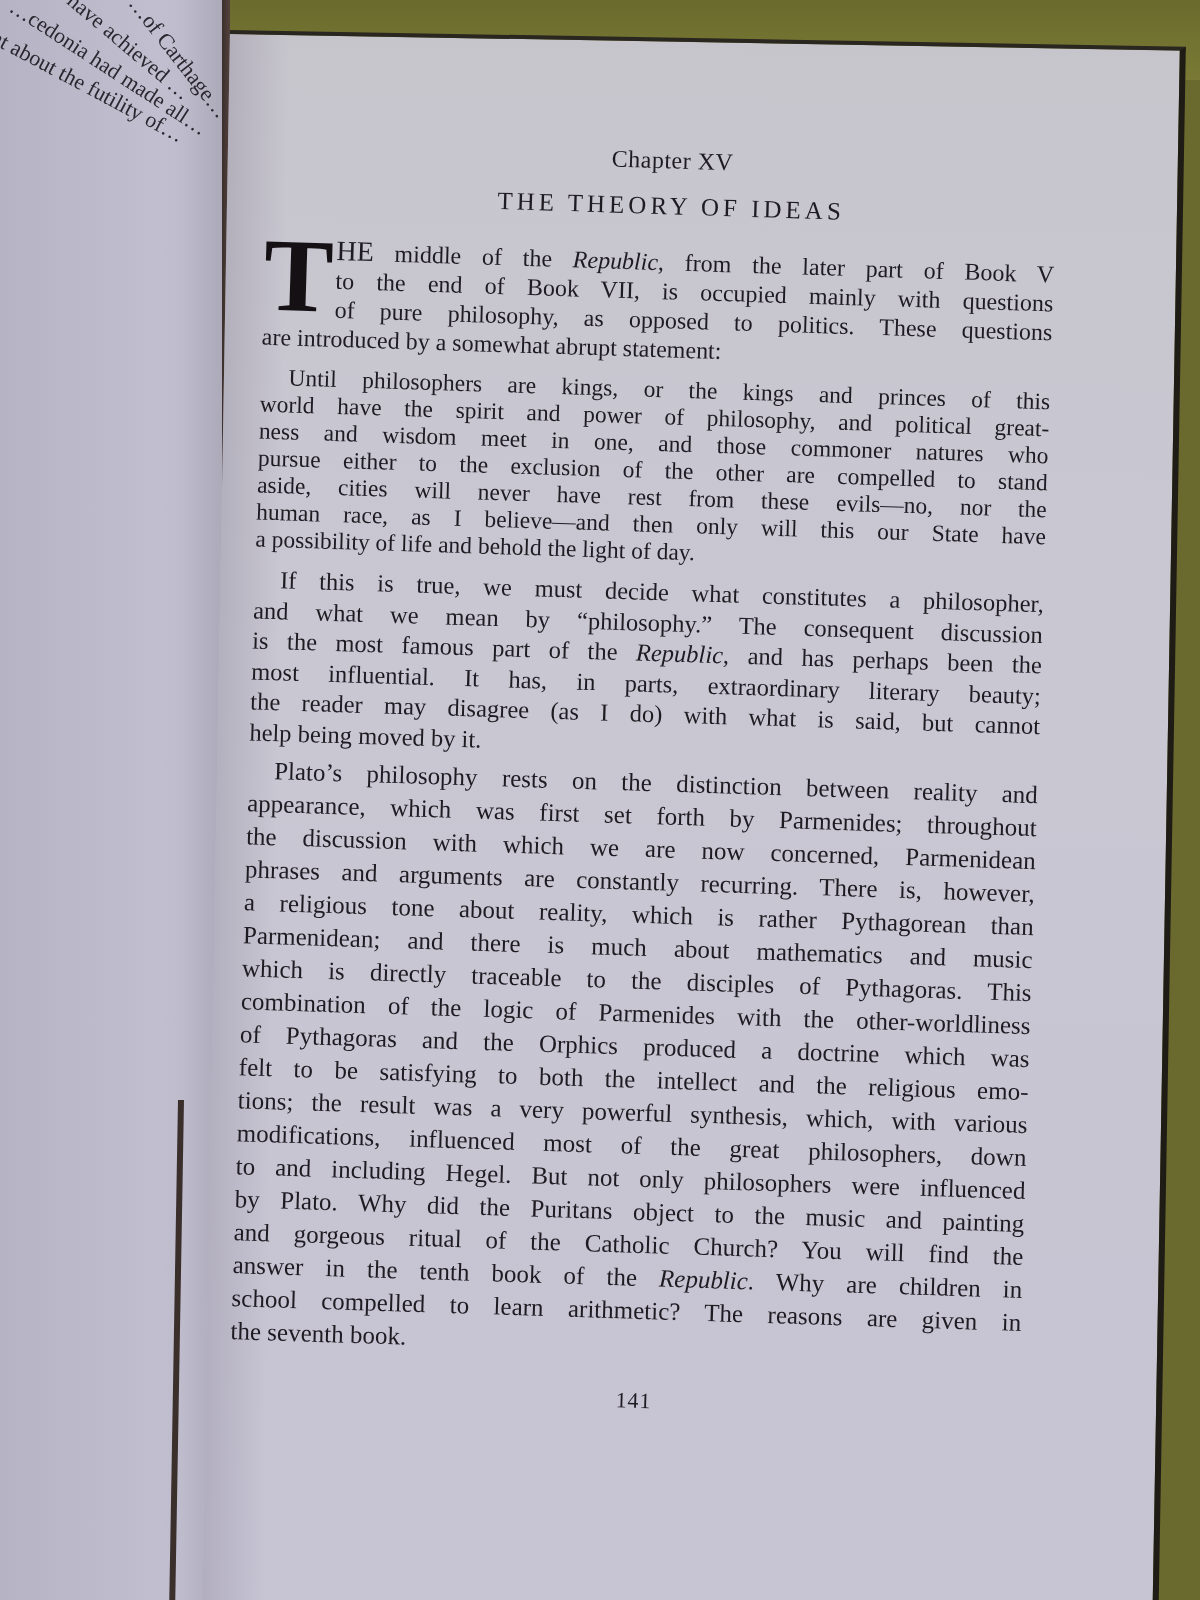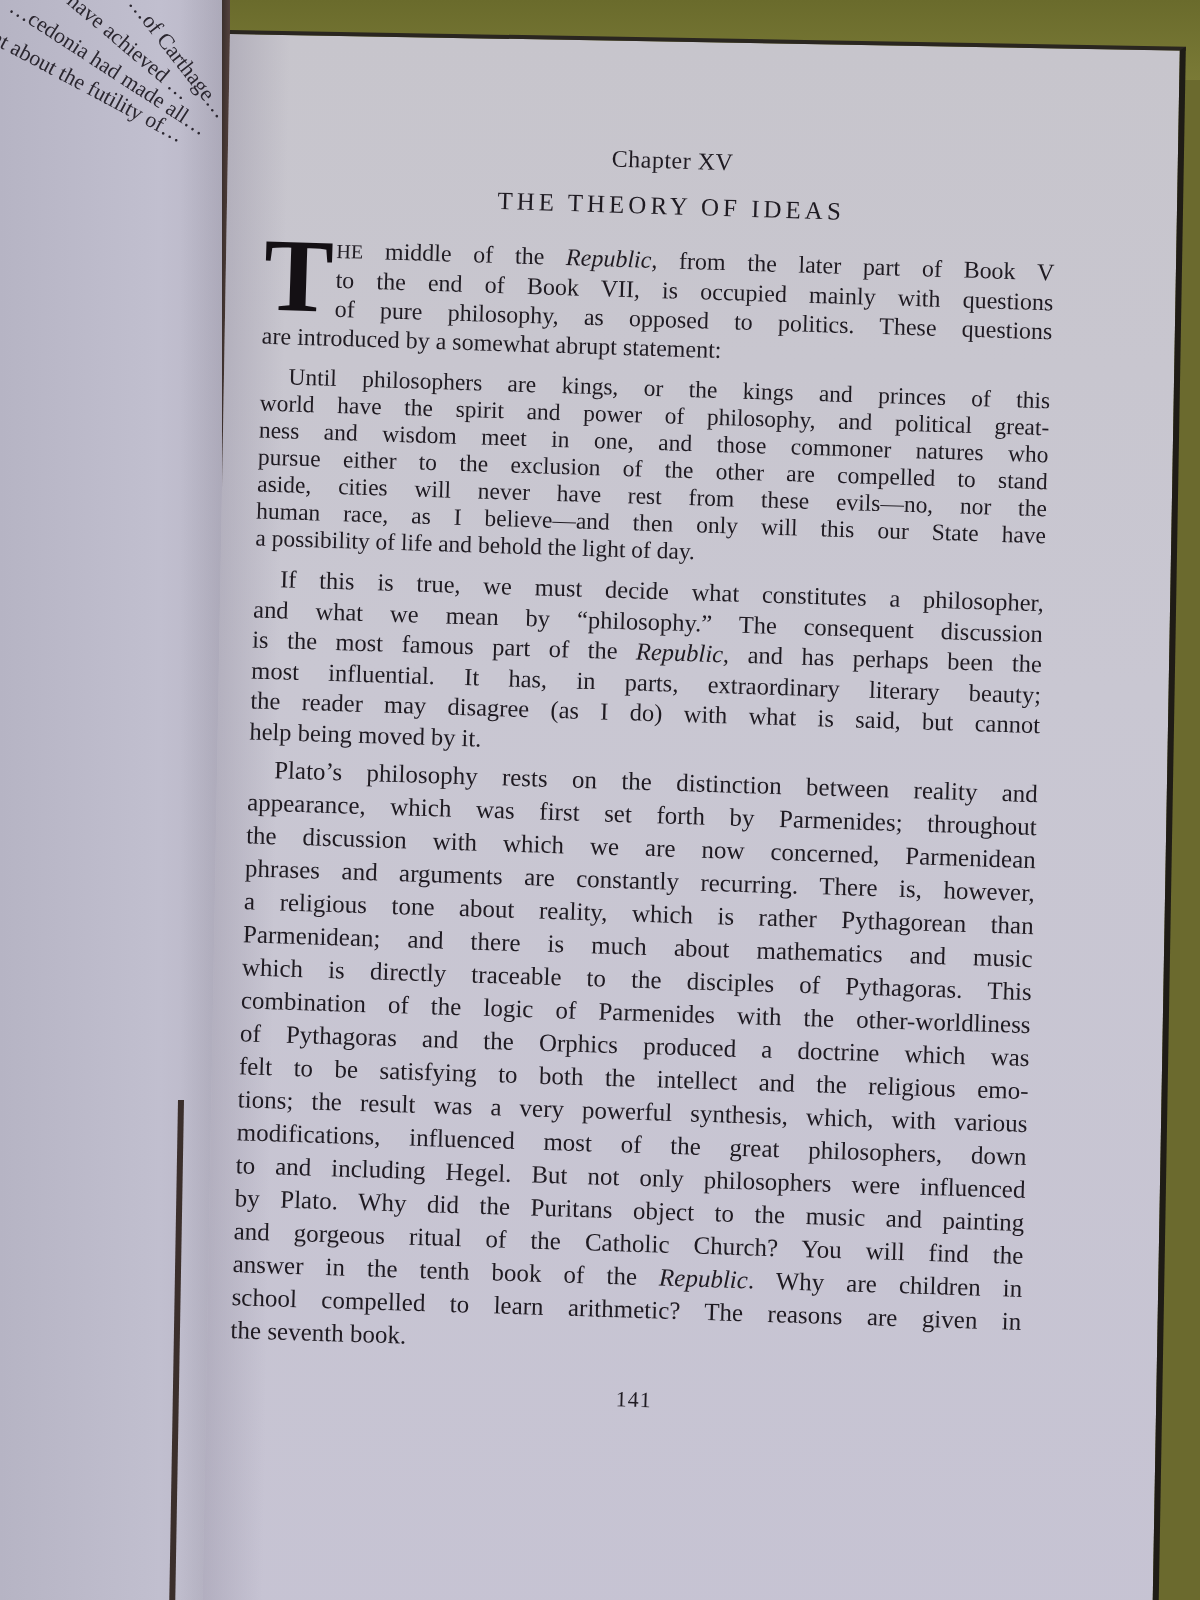--- a/index.html
+++ b/index.html
@@ -116,21 +116,21 @@
     }
     .dropcap {
       position: absolute;
       left: 0; top: -4px;
       font-size: 104px;
       line-height: 90px;
       font-weight: bold;
       color: #141014;
     }
     .opening .line.full { margin-left: -72px; }
-    .smallcaps { font-variant: small-caps; font-size: 20px; }
+    .smallcaps { font-variant: small-caps; font-size: 28px; }
     .quote {
       padding-left: 28px;
       font-size: 23.5px;
       line-height: 27px;
       margin: 12px 0 12px 0;
     }
     .quote .line.cont { margin-left: -28px; }
     .body-para .line { margin-left: 0; }
     .page-number {
       text-align: center;

